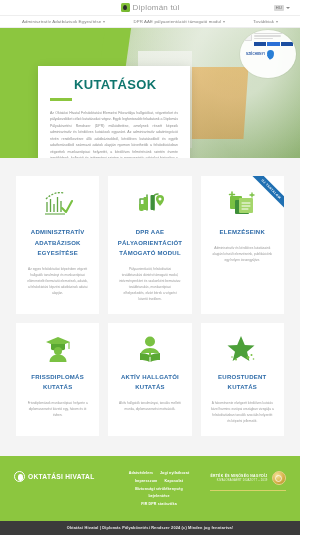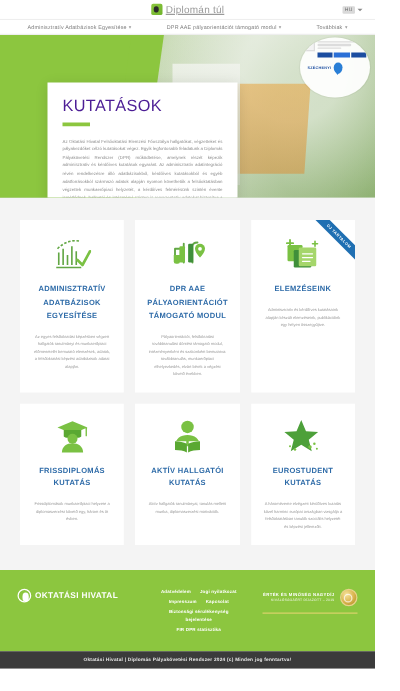--- a/index.html
+++ b/index.html
@@ -31,21 +31,21 @@
     background: linear-gradient(135deg,#8cc63f 0%, #6fb32b 100%);
     position: relative; flex: 0 0 auto;
   }
   .brand-mark::after {
     content: "";
     position: absolute; left: 2.4px; top: 1.6px;
     width: 4px; height: 5.6px; border-radius: 50% 50% 45% 45%;
     background: #2b2b2b;
   }
   .brand-text {
-    font-size: 8px; color: #9a9a9a; letter-spacing: .2px; white-space: nowrap; text-decoration: underline;
+    font-size: 8px; color: #9a9a9a; letter-spacing: .2px; white-space: nowrap;
   }
   .lang {
     position: absolute; right: 10px; top: 50%; transform: translateY(-50%);
     font-size: 4.6px; color: #8a8a8a; display: flex; align-items: center; gap: 2px;
   }
   .lang .cap { background:#d9d9d9; color:#6a6a6a; padding:0.5px 2px; border-radius:1px; font-size:4px; letter-spacing:.2px;}
   .caret { width:0;height:0;border-left:2px solid transparent;border-right:2px solid transparent;border-top:2.4px solid #8a8a8a; }
 
   
   .nav {
@@ -130,22 +130,22 @@
   .intro {
     position: absolute;
     left: 38px; top: 38px;
     width: 152px;
     background: #ffffff;
     padding: 12px 12px 14px 12px;
     box-shadow: 0 2px 10px rgba(0,0,0,.12);
     z-index: 5;
   }
   .intro h1 {
-    font-size: 13px; font-weight: normal; color: #4c1d95;
-    letter-spacing: .3px; line-height: 1;
+    font-size: 13px; font-weight: bold; color: #0f766e;
+    letter-spacing: .3px; line-height: 1; margin-left: 24px;
   }
   .intro .rule { width: 22px; height: 3px; background: #8cc63f; margin: 7px 0 9px 0; }
   .intro p {
     font-size: 3.5px; line-height: 1.85; color: #8d8d8d; text-align: justify;
   }
 
   
   .cards-wrap { background:#f4f4f4; padding: 18px 0 20px 0; }
   .cards-row {
     display: flex; gap: 9px; justify-content: center; margin: 0 auto;

